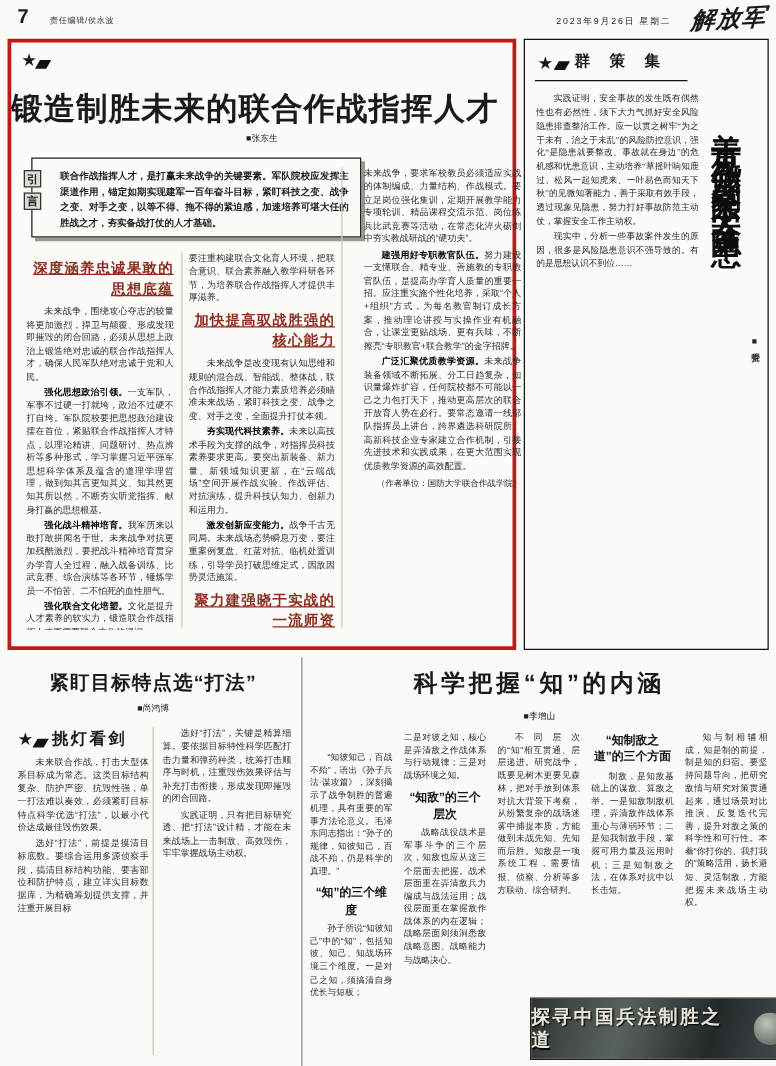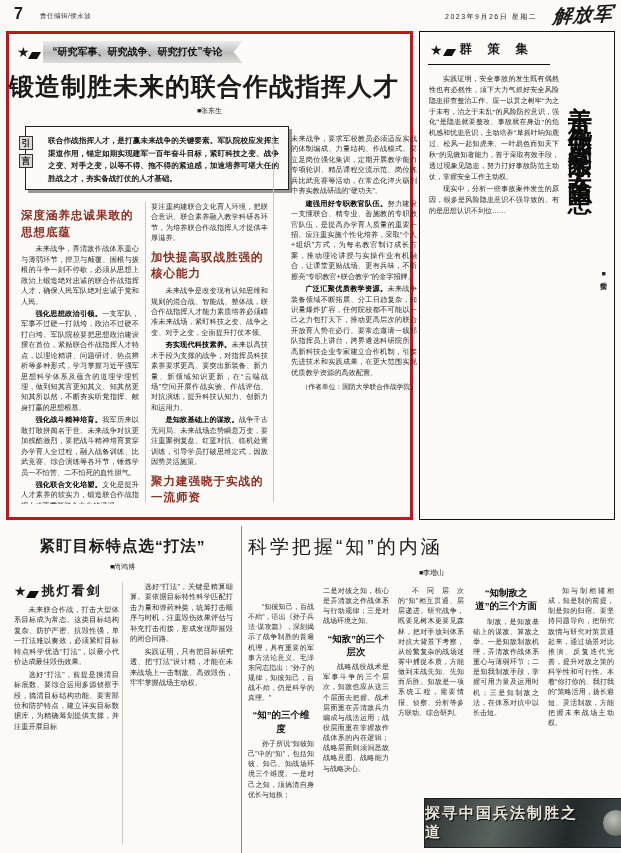--- a/index.html
+++ b/index.html
@@ -36,22 +36,22 @@
     box-shadow:3px 3px 0 #9b9893; background:#fcfbf8;
     padding:8px 9px 6px 22px; font-size:7.6px; font-weight:600; line-height:1.65; text-align:justify;
   }
   .intro-tabs { position:absolute; left:-7px; top:9px; }
   .intro-tab { width:14px; height:14px; background:#dedbd6; border:1px solid #333; font-size:9px; font-weight:bold;
                text-align:center; line-height:13px; margin-bottom:4px; }
   .colrule { border-left:1px solid #c9c6c0; width:0; }
   .col { overflow:hidden; }
   .col p { font-size:7.2px; line-height:1.45; text-align:justify; text-indent:2em; color:#2b2b2b; margin-bottom:2px; }
   .col p b { color:#000; }
-  .subhead { font-size:11.5px; font-weight:bold; color:#8e2d22; text-align:left; line-height:1.45;
-             letter-spacing:1px; margin:5px 0 4px; }
+  .subhead { font-size:11.5px; font-weight:bold; color:#8e2d22; text-align:right; line-height:1.45;
+             letter-spacing:1px; margin:5px 0 4px;text-decoration:underline; }
   .author-line { font-size:6.8px; text-align:right; color:#222; margin-top:4px; }
 
   
   .rightbox { left:419px; top:31px; width:196px; height:489px; border:1.5px solid #111; background:#fcfbf8; }
   .qc-head { left:10px; top:9px; display:flex; align-items:center; gap:6px; }
   .qc-title { font-size:12.5px; font-weight:900; letter-spacing:6px; }
   .qc-rule { left:8px; top:32px; width:122px; border-bottom:1.5px solid #111; }
   .qc-body { left:9px; top:42px; width:130px; height:438px; overflow:hidden; }
   .qc-body p { font-family:"Liberation Serif", serif; font-size:7px; line-height:1.55; text-align:justify;
                text-indent:2em; color:#242424; margin-bottom:2px; }
@@ -61,21 +61,21 @@
 
   
   .bl { left:6px; top:526px; width:233px; height:327px; }
   .bl-title { top:10px; width:100%; text-align:center; font-size:15.5px; font-weight:900; letter-spacing:1px; }
   .bl-byline { top:36px; }
   .col-label { display:flex; align-items:center; gap:5px; margin-bottom:5px; }
   .col-label-text { font-size:13px; font-weight:900; letter-spacing:2px; }
   .bsep { left:241px; top:526px; height:327px; width:0; border-left:1px solid #8a8a8a; }
 
   .br { left:248px; top:526px; width:367px; height:327px; }
-  .br-title { top:8px; width:100%; text-align:left; font-size:19px; font-weight:400; letter-spacing:3px; }
+  .br-title { top:8px; width:100%; text-align:center; font-size:19px; font-weight:700; letter-spacing:3px; }
   .br-byline { top:42px; }
   .br .col p { font-size:7px; }
   .subhead2 { font-size:9.5px; font-weight:bold; color:#111; text-align:center; line-height:1.4; margin:5px 0 4px; }
 
   
   .banner {
     left:160px; top:272px; width:207px; height:50px;
     background:linear-gradient(105deg,#2e3433,#5a625e 35%,#23282a 70%,#454d50);
     display:flex; align-items:center; justify-content:center; gap:8px;
     border:1px solid #1c1f1e;
@@ -94,50 +94,49 @@
 
   <div class="abs pagenum" style="left:14px; top:5px;">7</div>
   <div class="abs editor" style="left:40px; top:12px;">责任编辑/侯永波</div>
   <div class="abs date" style="left:445px; top:12px;">2023年9月26日 星期二</div>
   <div class="abs masthead" style="left:552px; top:2px;">解放军报</div>
 
   <div class="abs redbox">
     <div class="abs series-row">
       <span class="star">★</span>
       <span class="star-flag"></span>
-      <span class="ribbon">“研究军事、研究战争、研究打仗”专论</span>
     </div>
     <div class="abs headline">锻造制胜未来的联合作战指挥人才</div>
     <div class="abs byline" style="top:72px;">■张东生</div>
 
     <div class="abs introbox">
       <div class="intro-tabs">
         <div class="intro-tab">引</div>
         <div class="intro-tab">言</div>
       </div>
       <span>联合作战指挥人才，是打赢未来战争的关键要素。军队院校应发挥主渠道作用，锚定如期实现建军一百年奋斗目标，紧盯科技之变、战争之变、对手之变，以等不得、拖不得的紧迫感，加速培养可堪大任的胜战之才，夯实备战打仗的人才基础。</span>
     </div>
 
     <div class="abs colrule" style="left:136px; top:168px; height:300px;"></div>
     <div class="abs colrule" style="left:264px; top:100px; height:368px;"></div>
 
     <div class="abs col" style="left:12px; top:168px; width:118px; height:302px;">
       <div class="subhead">深度涵养忠诚果敢的思想底蕴</div>
-      <p><span>未来战争，弄清敌作战体系重心与薄弱环节，捍卫与颠覆、固根与拔根的斗争一刻不停歇，必须从思想上政治上锻造绝对忠诚的联合作战指挥人才，确保人民军队绝对忠诚于党和人民。</span></p>
+      <p><span>未来战争，围绕攻心夺志的较量将更加激烈，捍卫与颠覆、形成发现即摧毁的闭合回路，必须从思想上政治上锻造绝对忠诚的联合作战指挥人才，确保人民军队绝对忠诚于党和人民。</span></p>
       <p><b>强化思想政治引领。</b><span>一支军队，军事不过硬一打就垮，政治不过硬不打自垮。军队院校要把思想政治建设摆在首位，紧贴联合作战指挥人才特点，以理论精讲、问题研讨、热点辨析等多种形式，学习掌握习近平强军思想科学体系及蕴含的道理学理哲理，做到知其言更知其义、知其然更知其所以然，不断夯实听党指挥、献身打赢的思想根基。</span></p>
       <p><b>强化战斗精神培育。</b><span>我军历来以敢打敢拼闻名于世。未来战争对抗更加残酷激烈，要把战斗精神培育贯穿办学育人全过程，融入战备训练、比武竞赛、综合演练等各环节，锤炼学员一不怕苦、二不怕死的血性胆气。</span></p>
       <p><b>强化联合文化培塑。</b><span>文化是提升人才素养的软实力，锻造联合作战指挥人才更需要联合文化的浸润，</span></p>
     </div>
 
     <div class="abs col" style="left:142px; top:168px; width:117px; height:302px;">
       <p style="text-indent:0;"><span>要注重构建联合文化育人环境，把联合意识、联合素养融入教学科研各环节，为培养联合作战指挥人才提供丰厚滋养。</span></p>
       <div class="subhead">加快提高驭战胜强的核心能力</div>
       <p><span>未来战争是改变现有认知思维和规则的混合战、智能战、整体战，联合作战指挥人才能力素质培养必须瞄准未来战场，紧盯科技之变、战争之变、对手之变，全面提升打仗本领。</span></p>
       <p><b>夯实现代科技素养。</b><span>未来以高技术手段为支撑的战争，对指挥员科技素养要求更高。要突出新装备、新力量、新领域知识更新，在“云端战场”空间开展作战实验、作战评估、对抗演练，提升科技认知力、创新力和运用力。</span></p>
-      <p><b>是知敌基础上的谋敌。</b><span>战争千古无同局。未来战场态势瞬息万变，要注重案例复盘、红蓝对抗、临机处置训练，引导学员打破思维定式，因敌因势灵活施策。</span></p>
+      <p><b>激发创新应变能力。</b><span>战争千古无同局。未来战场态势瞬息万变，要注重案例复盘、红蓝对抗、临机处置训练，引导学员打破思维定式，因敌因势灵活施策。</span></p>
       <div class="subhead">聚力建强晓于实战的一流师资</div>
 
     </div>
 
     <div class="abs col" style="left:282px; top:100px; width:126px; height:370px;">
       <p style="text-indent:0;"><span>未来战争，要求军校教员必须适应实战的体制编成、力量结构、作战模式。要立足岗位强化集训，定期开展教学能力专项轮训、精品课程交流示范、岗位练兵比武竞赛等活动，在常态化淬火砺剑中夯实教战研战的“硬功夫”。</span></p>
       <p><b>建强用好专职教官队伍。</b><span>努力建设一支懂联合、精专业、善施教的专职教官队伍，是提高办学育人质量的重要一招。应注重实施个性化培养，采取“个人+组织”方式，为每名教官制订成长方案，推动理论讲授与实操作业有机融合，让课堂更贴战场、更有兵味，不断擦亮“专职教官+联合教学”的金字招牌。</span></p>
       <p><b>广泛汇聚优质教学资源。</b><span>未来战争装备领域不断拓展、分工日趋复杂，知识量爆炸扩容，任何院校都不可能以一己之力包打天下，推动更高层次的联合开放育人势在必行。要常态邀请一线部队指挥员上讲台，跨界遴选科研院所、高新科技企业专家建立合作机制，引接先进技术和实践成果，在更大范围实现优质教学资源的高效配置。</span></p>
       <div class="author-line">（作者单位：国防大学联合作战学院）</div>
     </div>

